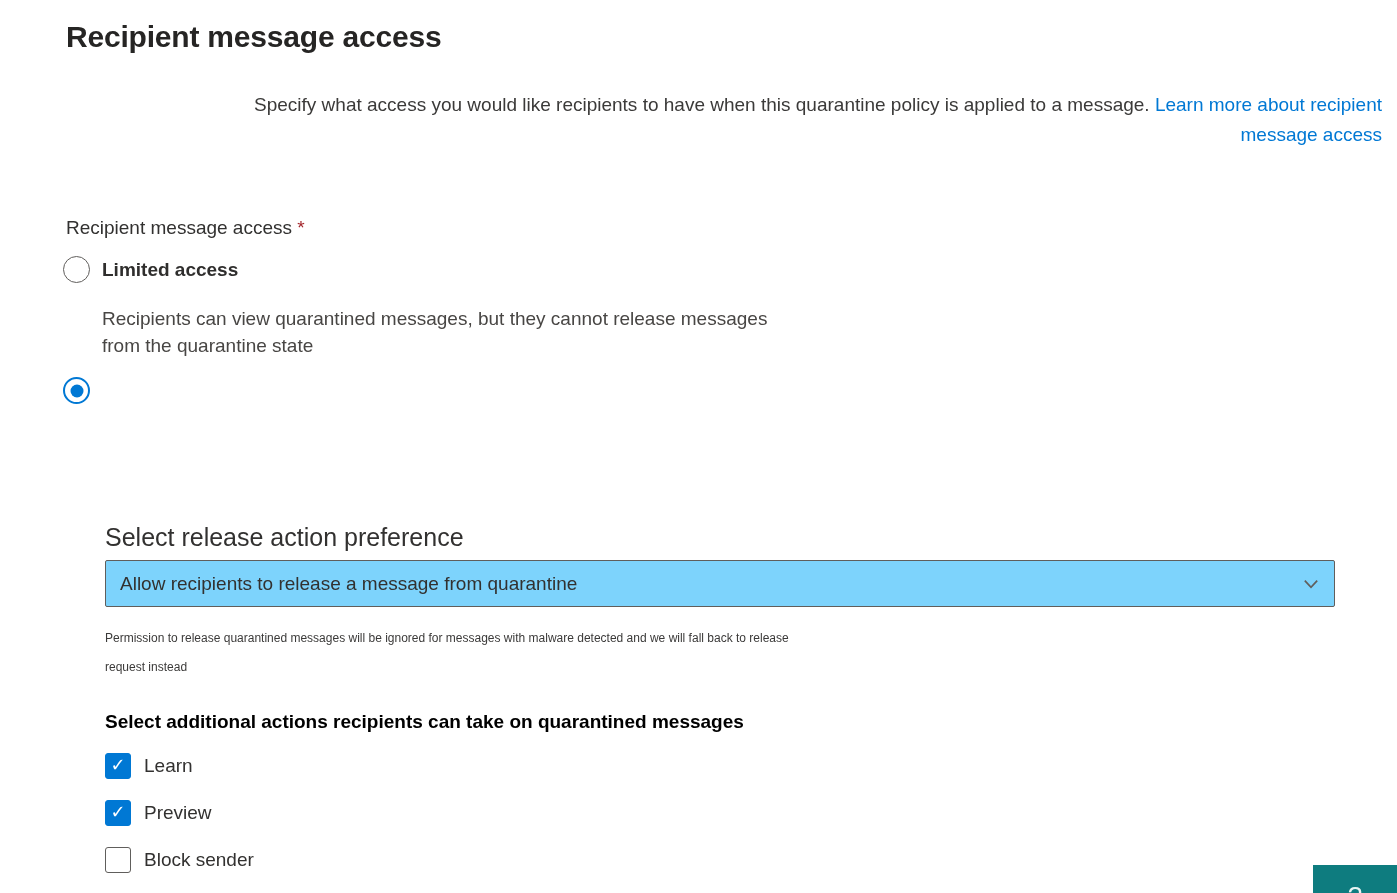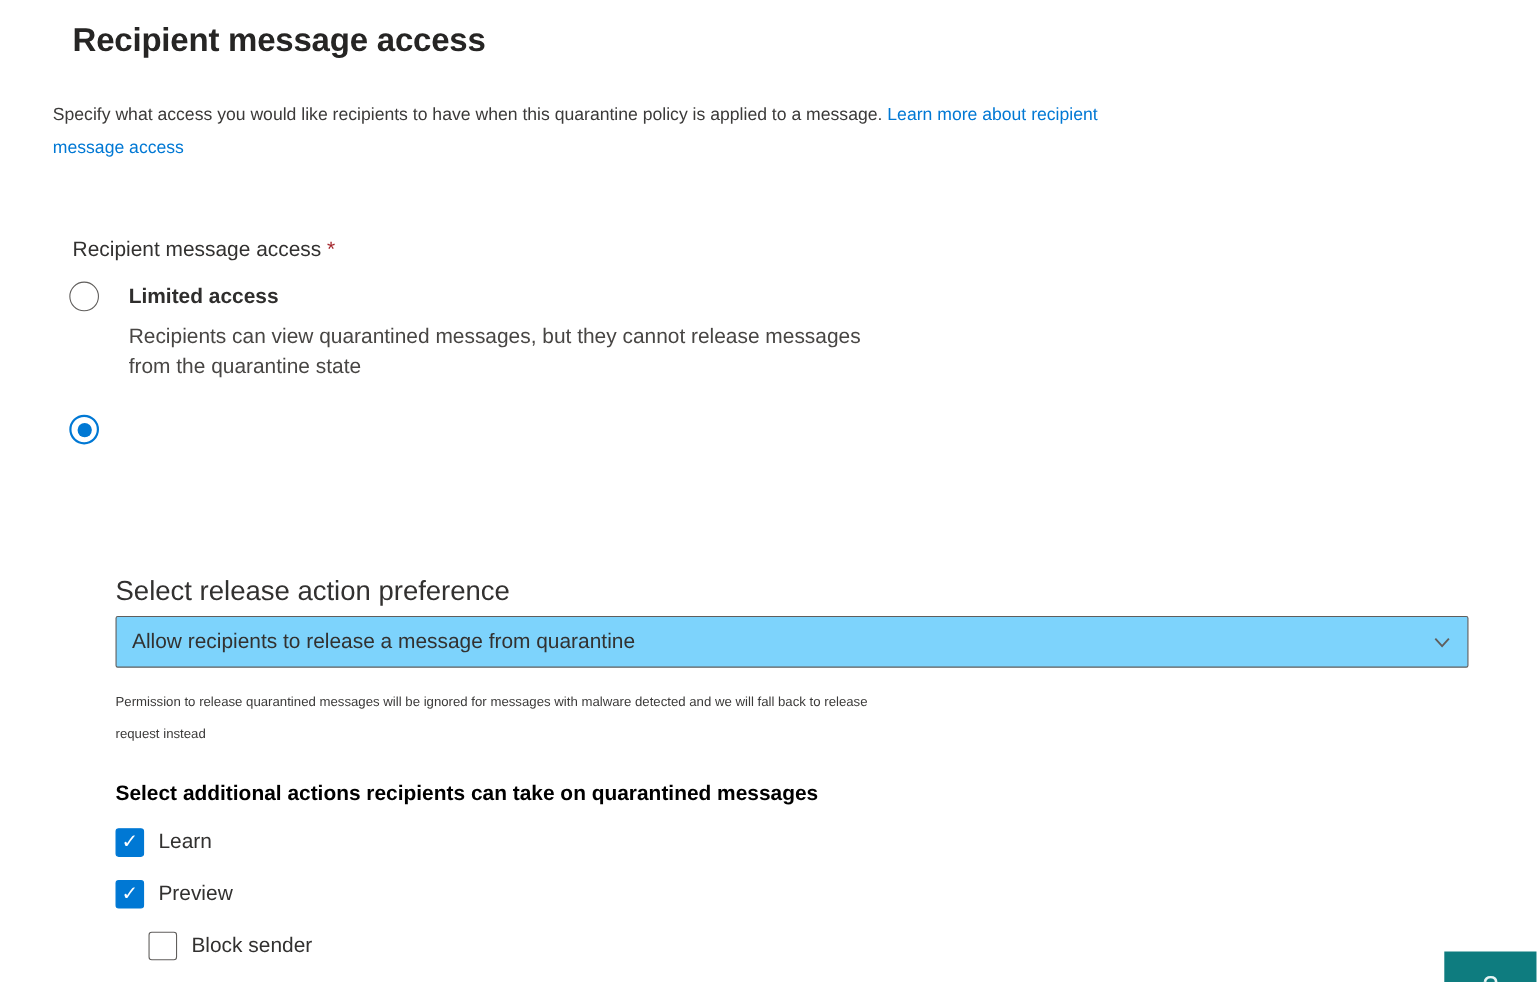--- a/index.html
+++ b/index.html
@@ -22,53 +22,53 @@
   }
   .abs{position:absolute;}
 
   .page-title{
     left:66px;top:20px;
     font-size:30px;font-weight:700;color:#262524;
     letter-spacing:-0.2px;
   }
 
   .intro{
-    left:48px;top:90px;width:1316px;
-    font-size:16px;line-height:30px;color:#3b3a39;
+    left:66px;top:90px;width:1316px;
+    font-size:19px;line-height:30px;color:#3b3a39;text-align:right;
   }
   .intro a{
     color:var(--link);text-decoration:none;cursor:pointer;
     white-space:pre-line;
   }
 
   .field-label{
     left:66px;top:214px;
     font-size:19px;line-height:27px;color:var(--text);
   }
   .req{color:var(--required);font-size:19px;}
 
   .option{
-    display:flex;align-items:flex-start;gap:27px;left:63px;
+    display:flex;align-items:flex-start;gap:12px;left:63px;
   }
   .radio{
     flex:none;width:27px;height:27px;border-radius:50%;
     border:1px solid var(--border);background:#fff;position:relative;
     cursor:pointer;
   }
   .radio.checked{border:2px solid var(--accent);}
   .radio.checked::after{
     content:"";position:absolute;left:50%;top:50%;
     width:13px;height:13px;border-radius:50%;
     background:var(--accent);transform:translate(-50%,-50%);
   }
   .opt-label{
     font-size:19px;font-weight:700;line-height:27px;color:#2f2e2d;
   }
   .opt-desc{
-    margin-top:10px;font-size:19px;line-height:27px;color:var(--text-soft);
+    margin-top:22px;font-size:19px;line-height:27px;color:var(--text-soft);
     white-space:pre-line;
   }
 
   .select-label{
     left:105px;top:524px;
     font-size:25px;line-height:27px;color:var(--text);
   }
   .dropdown{
     left:105px;top:560px;width:1230px;height:47px;
     border:1px solid var(--border);border-radius:2px;background:#7dd3fc;
@@ -162,20 +162,20 @@
   <span class="cb-label">Learn</span>
 </div>
 
 <div class="abs cb-row" style="top:800px;">
   <span class="checkbox checked">
       <span class="mark">✓</span>
     </span>
   <span class="cb-label">Preview</span>
 </div>
 
-<div class="abs cb-row" style="top:847px;margin-left:30px;">
+<div class="abs cb-row" style="top:847px;">
   <span class="checkbox"></span>
   <span class="cb-label">Block sender</span>
 </div>
 
 <div class="abs help-btn">
   <span class="q">?</span>
 </div>
 
 </body></html>

